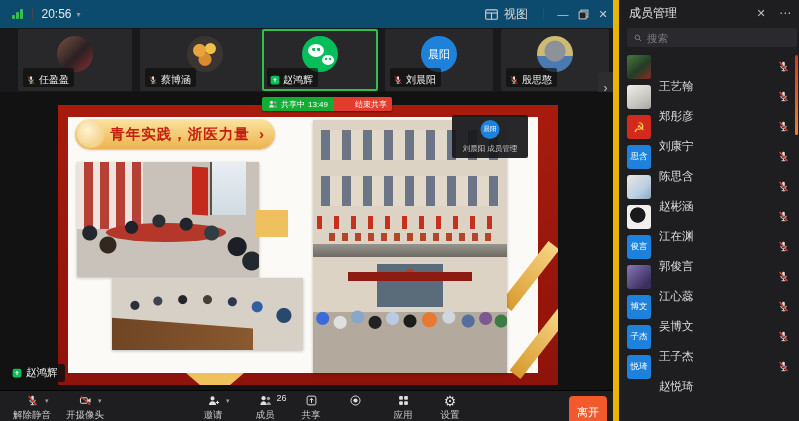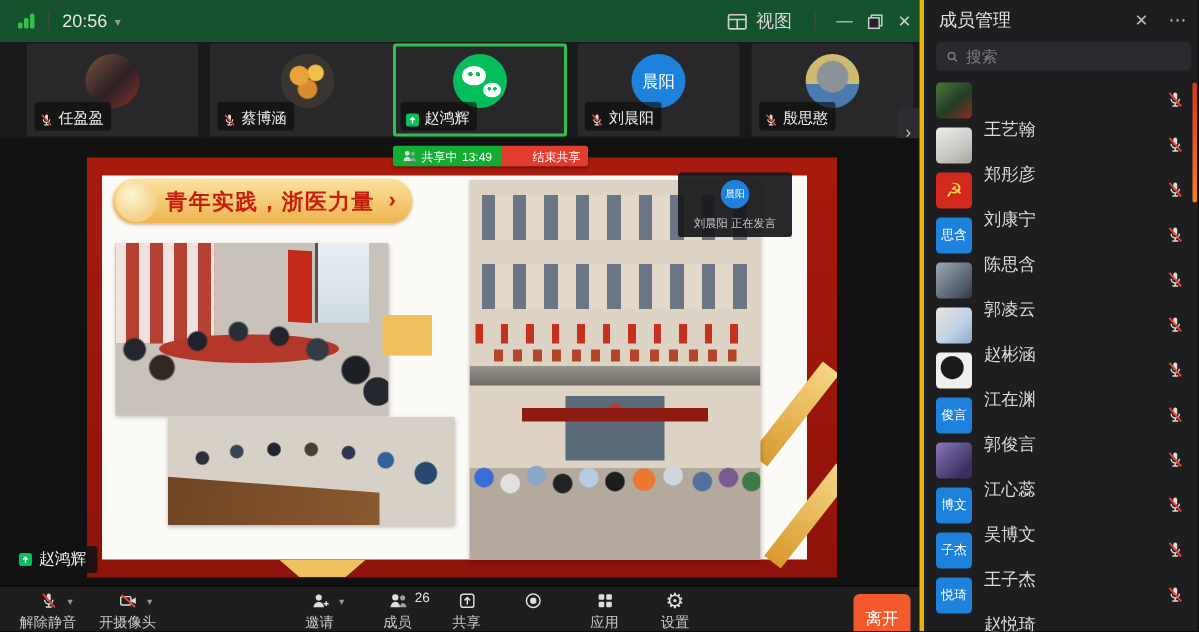--- a/index.html
+++ b/index.html
@@ -4,21 +4,21 @@
 <style>
   * { margin:0; padding:0; box-sizing:border-box; }
   html,body { background:#000; }
   body { font-family:"Liberation Sans","DejaVu Sans",sans-serif; }
   .app { position:relative; width:799px; height:421px; background:#151517; overflow:hidden; color:#ddd; }
 
   
   .main { position:absolute; left:0; top:0; width:613px; height:421px; }
 
   
-  .titlebar { position:absolute; left:0; top:0; width:613px; height:28px; background:#14532d; display:flex; align-items:center; }
+  .titlebar { position:absolute; left:0; top:0; width:613px; height:28px; background:#0c4a6e; display:flex; align-items:center; }
   .signal { display:flex; align-items:flex-end; gap:1.5px; margin-left:12px; height:10px; }
   .signal i { display:block; width:2.5px; background:#34bf4f; border-radius:1px; }
   .signal i:nth-child(1){height:4px;} .signal i:nth-child(2){height:7px;} .signal i:nth-child(3){height:10px;}
   .tb-div { width:1px; height:12px; background:#45454a; margin:0 9px; }
   .tb-time { font-size:12px; color:#e8e8e8; }
   .tb-caret { font-size:8px; color:#9a9a9a; margin-left:5px; }
   .tb-right { position:absolute; right:0; top:0; height:28px; display:flex; align-items:center; }
   .tb-view { display:flex; align-items:center; gap:5px; padding:0 6px; cursor:default; }
   .tb-view span { font-size:12px; color:#d6d6d6; }
   .winbtn { width:20px; height:28px; display:flex; align-items:center; justify-content:center; color:#cfcfcf; font-size:11px; }
@@ -129,21 +129,21 @@
   .tool .lbl { font-size:9.5px; color:#c8c8c8; margin-top:1px; white-space:nowrap; }
   .tool .caret { position:absolute; right:-10px; top:4px; font-size:7px; color:#9a9a9a; }
   .tool .badge { position:absolute; right:-15px; top:0; font-size:9px; color:#e0e0e0; }
   .t-unmute{left:8px;} .t-camera{left:61px;} .t-invite{left:189px;} .t-members{left:241px;}
   .t-share{left:287px;} .t-record{left:331px;gap:48px;} .t-apps{left:379px;} .t-settings{left:426px;}
   .gear-glyph { font-family:"DejaVu Sans",sans-serif; font-size:14px; color:#dedede; line-height:14px; }
   .leave-btn { position:absolute; left:569px; top:5px; width:38px; height:33px; background:#f25a2b; border-radius:4px; display:flex; align-items:center; justify-content:center; }
   .leave-btn span { font-size:11px; color:#fff; }
 
   
-  .sidebar { position:absolute; left:613px; top:0; width:186px; height:421px; background:#1e1e21; border-left:3px solid #eab308; }
+  .sidebar { position:absolute; left:613px; top:0; width:186px; height:421px; background:#1e1e21; border-left:6px solid #eab308; }
   .sb-header { position:absolute; left:0; top:0; width:100%; height:26px; display:flex; align-items:center; }
   .sb-title { font-size:12px; color:#e2e2e2; margin-left:10px; }
   .sb-close { position:absolute; right:28px; top:0; width:20px; height:26px; display:flex; align-items:center; justify-content:center; color:#bdbdbd; font-size:11px; }
   .sb-more { position:absolute; right:4px; top:0; width:20px; height:26px; display:flex; align-items:center; justify-content:center; color:#bdbdbd; font-size:12px; }
   .sb-search { position:absolute; left:8px; top:28px; width:170px; height:19px; background:#2a2a2e; border-radius:3px; display:flex; align-items:center; padding:0 6px; gap:4px; }
   .sb-search input { background:transparent; border:none; outline:none; color:#cccccc; font-size:10.5px; width:130px; font-family:inherit; }
   .sb-search input::placeholder { color:#7d7d82; }
   .member-list { position:absolute; left:0; top:52px; width:100%; }
   .mrow { position:relative; height:30px; display:flex; align-items:center; padding-left:8px; }
   .m-av { width:24px; height:24px; border-radius:3px; flex:0 0 auto; display:flex; align-items:center; justify-content:center; overflow:hidden; }
@@ -353,21 +353,21 @@
           <span>共享中</span>
           <span>13:49</span>
         </div>
         <div class="sp-stop">
           <span>结束共享</span>
         </div>
       </div>
 
       <div class="speaker-popup">
         <div class="spk-av">晨阳</div>
-        <div class="spk-label">刘晨阳 正在发言</div>
+        <div class="spk-label">刘晨阳 成员管理</div>
       </div>
 
       <div class="sharer-tag">
         <svg class="ic10">
             <use href="#ic-screen-share"></use>
           </svg>
         <span>赵鸿辉</span>
       </div>
 
     </div>
@@ -483,27 +483,20 @@
           </svg>
       </div>
       <div class="mrow">
         <div class="m-av m-blue">思含</div>
         <span class="m-name">陈思含</span>
         <svg class="ic13 m-mic">
             <use href="#ic-mic-off"></use>
           </svg>
       </div>
       <div class="mrow">
-        <div class="m-av m-ph5"></div>
-        <span class="m-name">郭凌云</span>
-        <svg class="ic13 m-mic">
-            <use href="#ic-mic-off"></use>
-          </svg>
-      </div>
-      <div class="mrow">
         <div class="m-av m-ph6"></div>
         <span class="m-name">赵彬涵</span>
         <svg class="ic13 m-mic">
             <use href="#ic-mic-off"></use>
           </svg>
       </div>
       <div class="mrow">
         <div class="m-av m-ph7"></div>
         <span class="m-name">江在渊</span>
         <svg class="ic13 m-mic">

